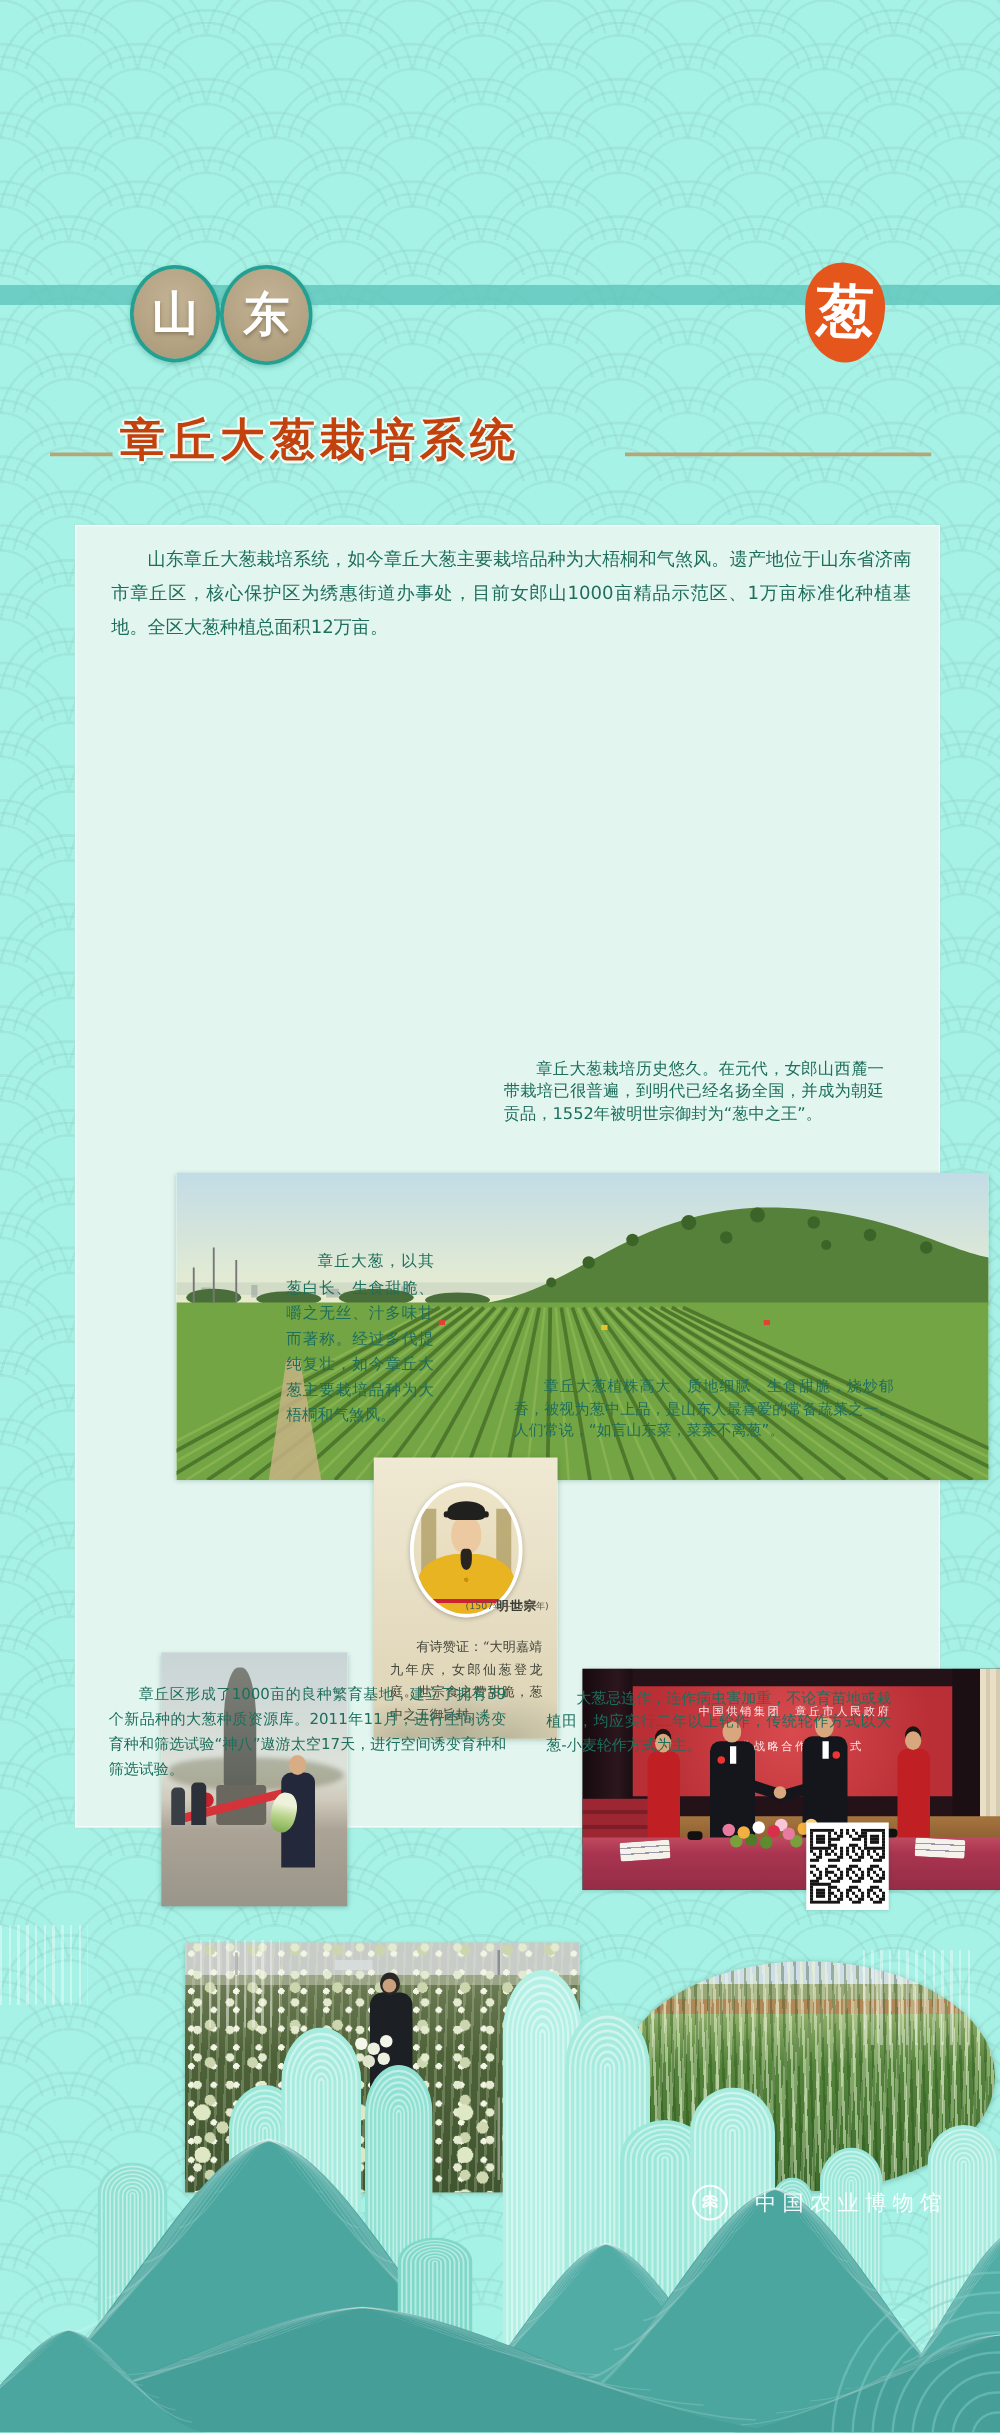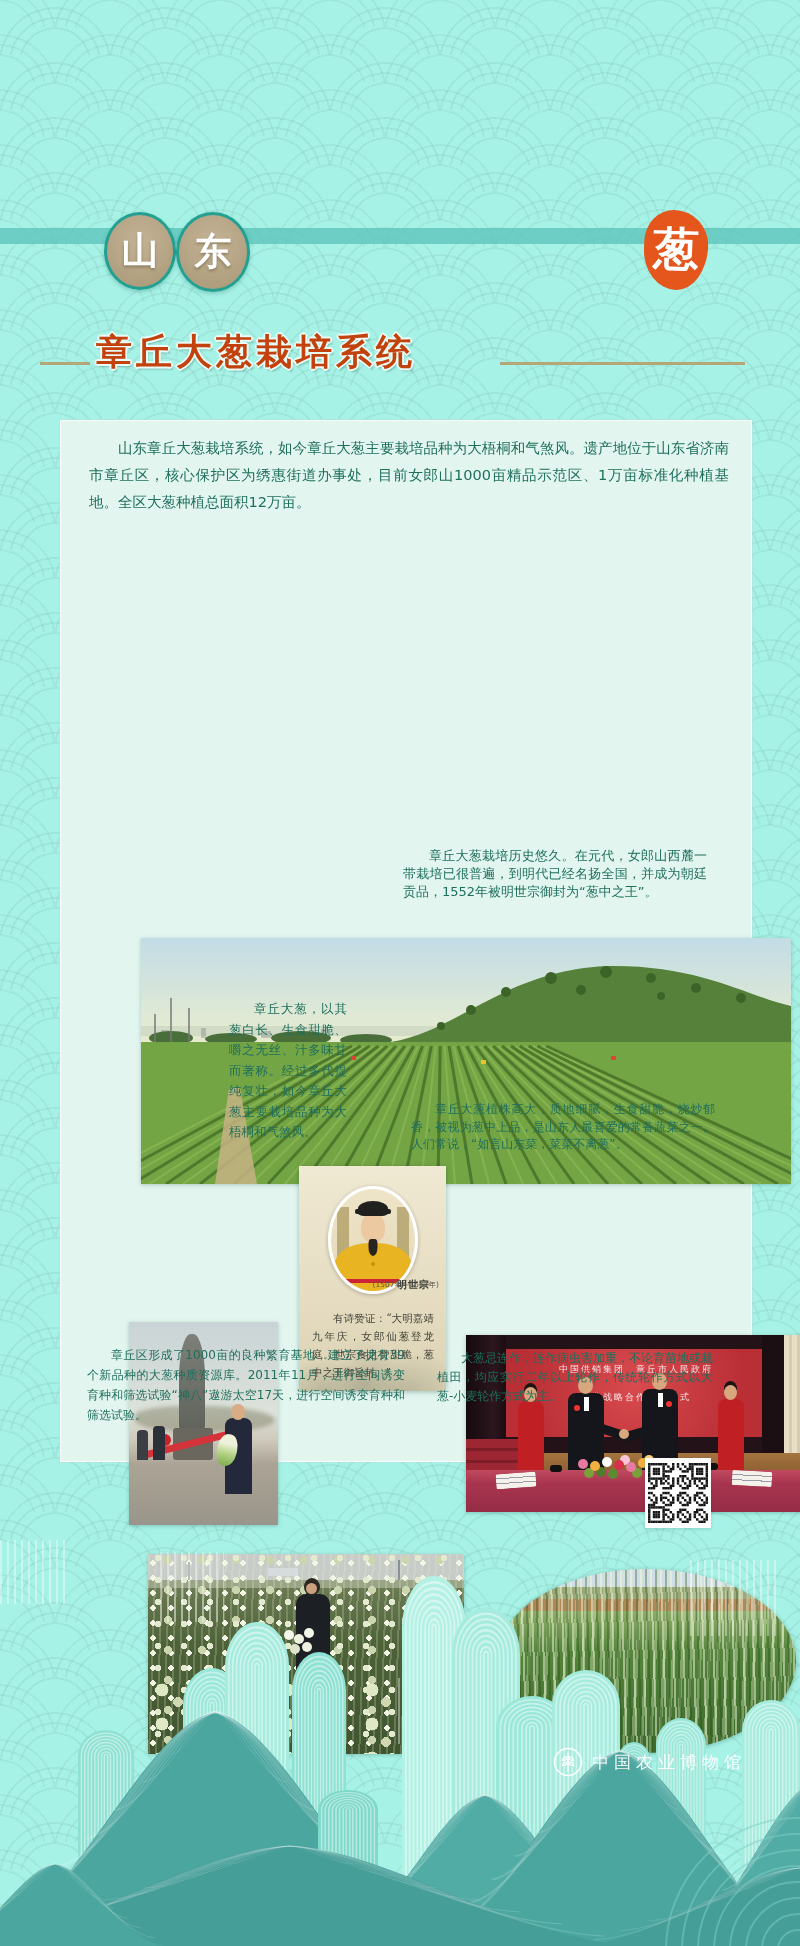--- a/index.html
+++ b/index.html
@@ -97,21 +97,21 @@
   .oval{left:435px;top:1148px;width:300px;height:184px;border-radius:50%;overflow:hidden;
     box-shadow:0 1px 5px rgba(0,60,50,.3);
     background:
       repeating-linear-gradient(88deg, rgba(240,248,220,.5) 0 2px, rgba(0,0,0,0) 2px 5px, rgba(30,70,20,.32) 5px 7px, rgba(0,0,0,0) 7px 10px),
       repeating-linear-gradient(93deg, rgba(220,235,190,.35) 0 3px, rgba(0,0,0,0) 3px 9px),
       linear-gradient(180deg,#cfdde6 0 18px,#9aa878 18px 30px,#b08858 30px 42px,#8fae6a 42px,#55843c 45%,#3c6a2c 100%);}
   
   .qr{left:645px;top:1458px;width:66px;height:70px;background:#fff;display:flex;align-items:center;justify-content:center;box-shadow:0 1px 3px rgba(0,80,70,.2);}
   
   .hatch{background:repeating-linear-gradient(90deg, rgba(255,255,255,.38) 0 2px, rgba(0,0,0,0) 2px 7px);}
-  .museum-logo{left:552px;top:1746px;display:flex;align-items:center;gap:8px;color:rgba(255,255,255,.93);}
+  .museum-logo{left:552px;top:1746px;display:flex;align-items:center;gap:20px;color:rgba(255,255,255,.93);}
   .museum-name{font-size:17px;letter-spacing:5px;font-family:"DejaVu Serif","Liberation Serif",serif;white-space:nowrap;}
 </style>
 </head>
 <body>
 
 <div class="abs band"></div>
 <div class="abs prov-circle" style="left:104px;top:212px;width:66px;height:72px;">
     <span>山</span>
   </div>
 <div class="abs prov-circle" style="left:176px;top:212px;width:68px;height:74px;">

